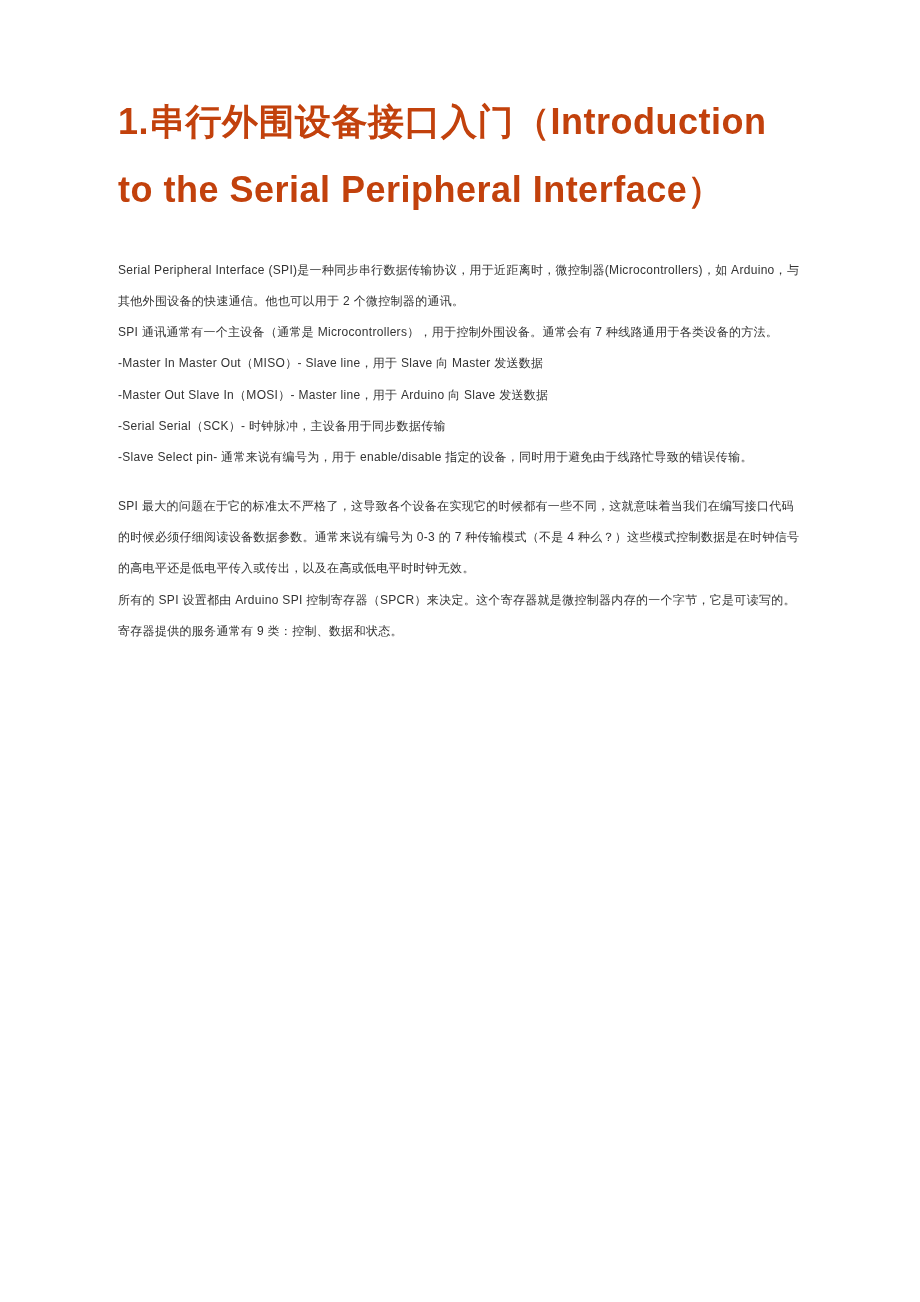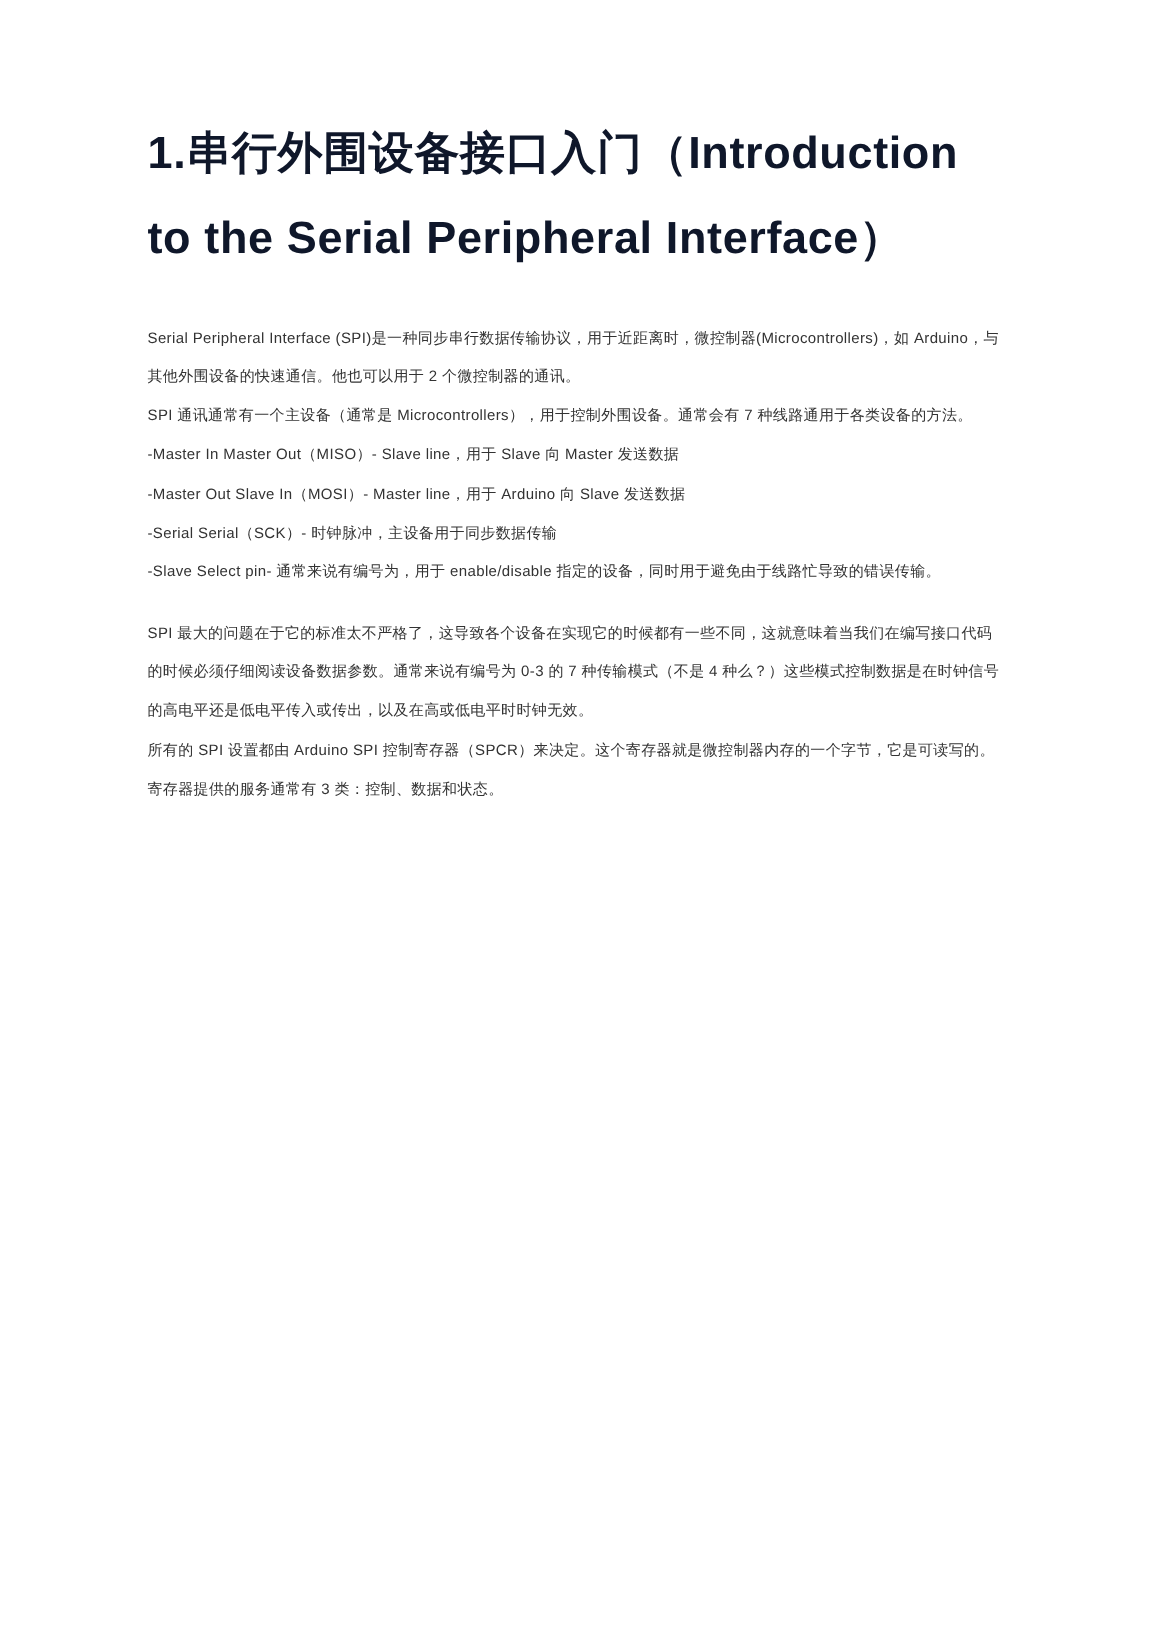--- a/index.html
+++ b/index.html
@@ -7,21 +7,21 @@
       width: 920px;
       min-height: 1302px;
       background: #fff;
       font-family: "Microsoft YaHei", "微软雅黑", Arial, sans-serif;
       padding: 88px 118px 40px 118px;
       color: #333;
     }
     h1 {
       font-size: 36px;
       font-weight: bold;
-      color: #0f172a;
+      color: #c2410c;
       line-height: 1.9;
       margin-bottom: 30px;
       letter-spacing: 0.5px;
     }
     p {
       font-size: 12px;
       line-height: 2.6;
       color: #333;
       letter-spacing: 0.3px;
     }
@@ -32,13 +32,13 @@
 
 <h1>1.串行外围设备接口入门（Introduction to the Serial Peripheral Interface）</h1>
 
 <p>Serial Peripheral Interface (SPI)是一种同步串行数据传输协议，用于近距离时，微控制器(Microcontrollers)，如 Arduino，与其他外围设备的快速通信。他也可以用于 2 个微控制器的通讯。</p>
 <p>SPI 通讯通常有一个主设备（通常是 Microcontrollers），用于控制外围设备。通常会有 7 种线路通用于各类设备的方法。</p>
 <p>-Master In Master Out（MISO）- Slave line，用于 Slave 向 Master 发送数据</p>
 <p>-Master Out Slave In（MOSI）- Master line，用于 Arduino 向 Slave 发送数据</p>
 <p>-Serial Serial（SCK）- 时钟脉冲，主设备用于同步数据传输</p>
 <p>-Slave Select pin- 通常来说有编号为，用于 enable/disable 指定的设备，同时用于避免由于线路忙导致的错误传输。</p>
 <p class="para-gap">SPI 最大的问题在于它的标准太不严格了，这导致各个设备在实现它的时候都有一些不同，这就意味着当我们在编写接口代码的时候必须仔细阅读设备数据参数。通常来说有编号为 0-3 的 7 种传输模式（不是 4 种么？）这些模式控制数据是在时钟信号的高电平还是低电平传入或传出，以及在高或低电平时时钟无效。</p>
-<p>所有的 SPI 设置都由 Arduino SPI 控制寄存器（SPCR）来决定。这个寄存器就是微控制器内存的一个字节，它是可读写的。寄存器提供的服务通常有 3 类：控制、数据和状态。</p>
+<p>所有的 SPI 设置都由 Arduino SPI 控制寄存器（SPCR）来决定。这个寄存器就是微控制器内存的一个字节，它是可读写的。寄存器提供的服务通常有 9 类：控制、数据和状态。</p>
 
 </body></html>

